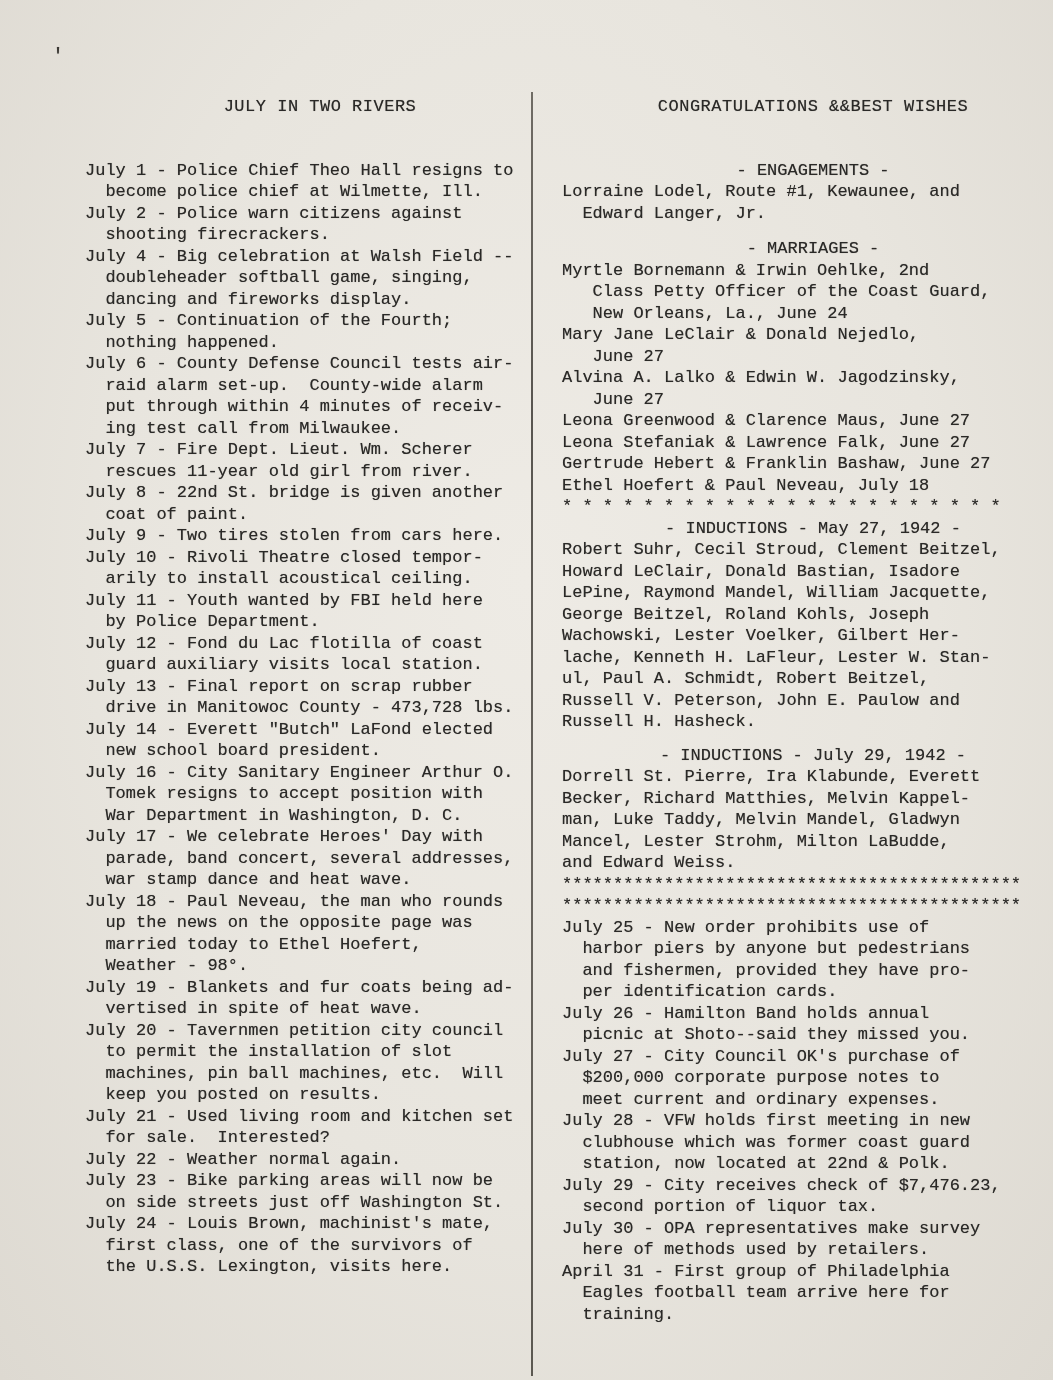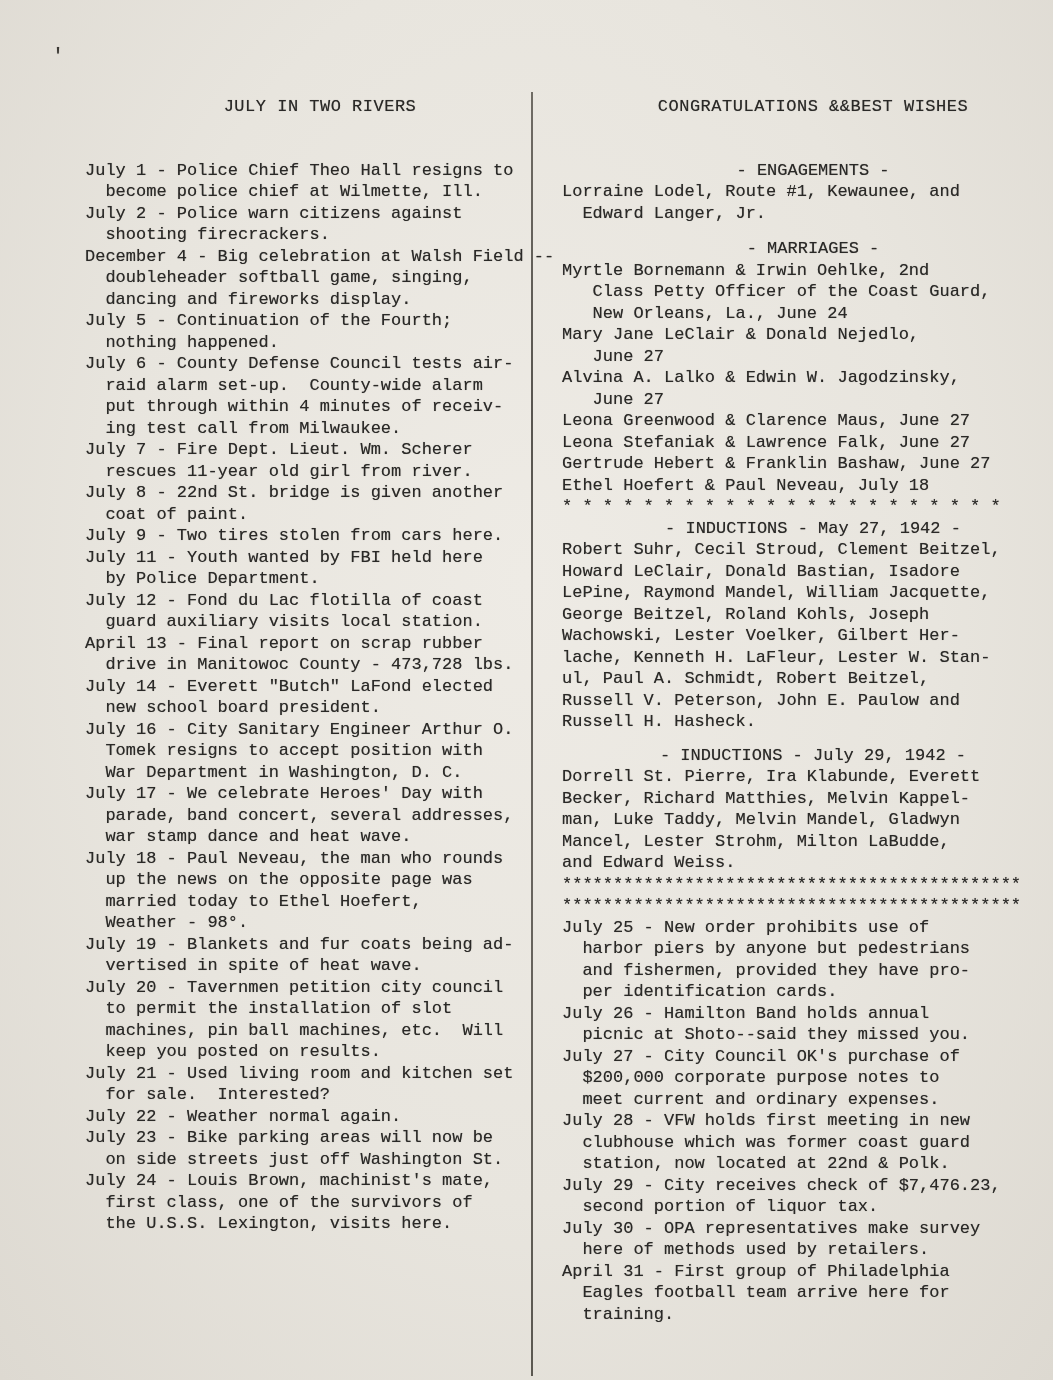--- a/index.html
+++ b/index.html
@@ -60,39 +60,41 @@
 
   <div class="divider"></div>
 
   <div class="col col-left">
     <div class="txt col-title">JULY IN TWO RIVERS</div>
 
     <div class="txt entry">July 1 - Police Chief Theo Hall resigns to
   become police chief at Wilmette, Ill.</div>
     <div class="txt entry">July 2 - Police warn citizens against
   shooting firecrackers.</div>
-    <div class="txt entry">December 4 - Big celebration at Walsh Field --
+    <div class="txt entry">July 4 - Big celebration at Walsh Field --
   doubleheader softball game, singing,
   dancing and fireworks display.</div>
     <div class="txt entry">July 5 - Continuation of the Fourth;
   nothing happened.</div>
     <div class="txt entry">July 6 - County Defense Council tests air-
   raid alarm set-up.  County-wide alarm
   put through within 4 minutes of receiv-
   ing test call from Milwaukee.</div>
     <div class="txt entry">July 7 - Fire Dept. Lieut. Wm. Scherer
   rescues 11-year old girl from river.</div>
     <div class="txt entry">July 8 - 22nd St. bridge is given another
   coat of paint.</div>
     <div class="txt entry">July 9 - Two tires stolen from cars here.</div>
+    <div class="txt entry">July 10 - Rivoli Theatre closed tempor-
+  arily to install acoustical ceiling.</div>
     <div class="txt entry">July 11 - Youth wanted by FBI held here
   by Police Department.</div>
     <div class="txt entry">July 12 - Fond du Lac flotilla of coast
   guard auxiliary visits local station.</div>
-    <div class="txt entry">April 13 - Final report on scrap rubber
+    <div class="txt entry">July 13 - Final report on scrap rubber
   drive in Manitowoc County - 473,728 lbs.</div>
     <div class="txt entry">July 14 - Everett "Butch" LaFond elected
   new school board president.</div>
     <div class="txt entry">July 16 - City Sanitary Engineer Arthur O.
   Tomek resigns to accept position with
   War Department in Washington, D. C.</div>
     <div class="txt entry">July 17 - We celebrate Heroes' Day with
   parade, band concert, several addresses,
   war stamp dance and heat wave.</div>
     <div class="txt entry">July 18 - Paul Neveau, the man who rounds

